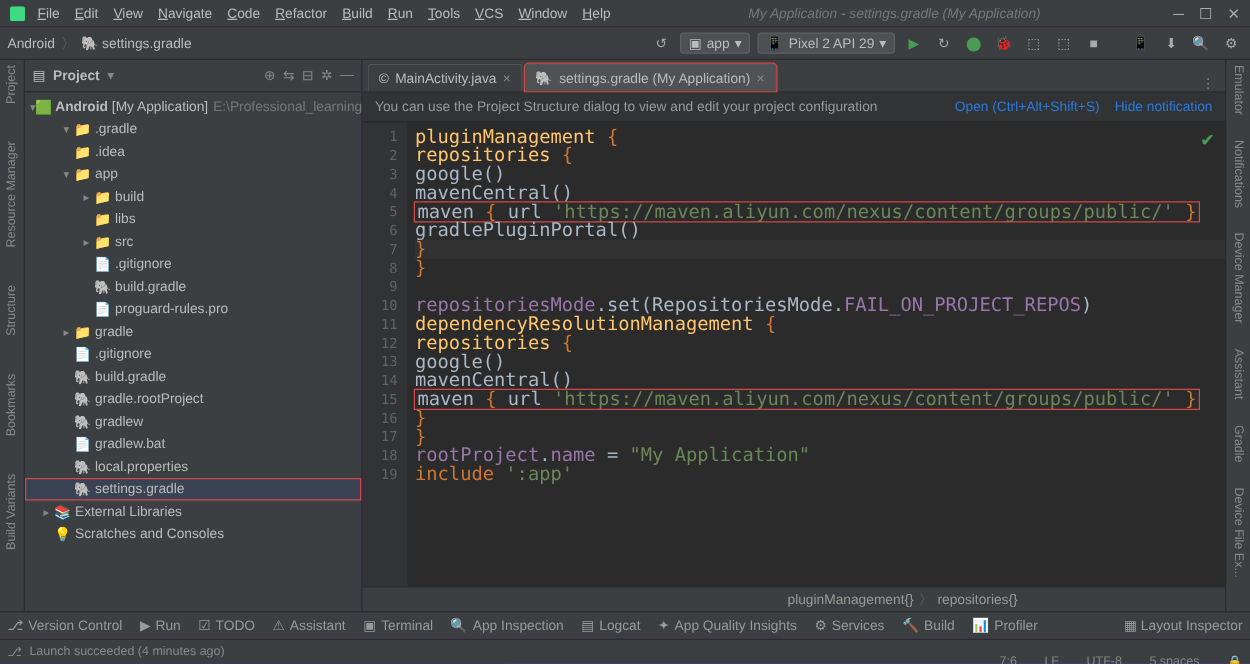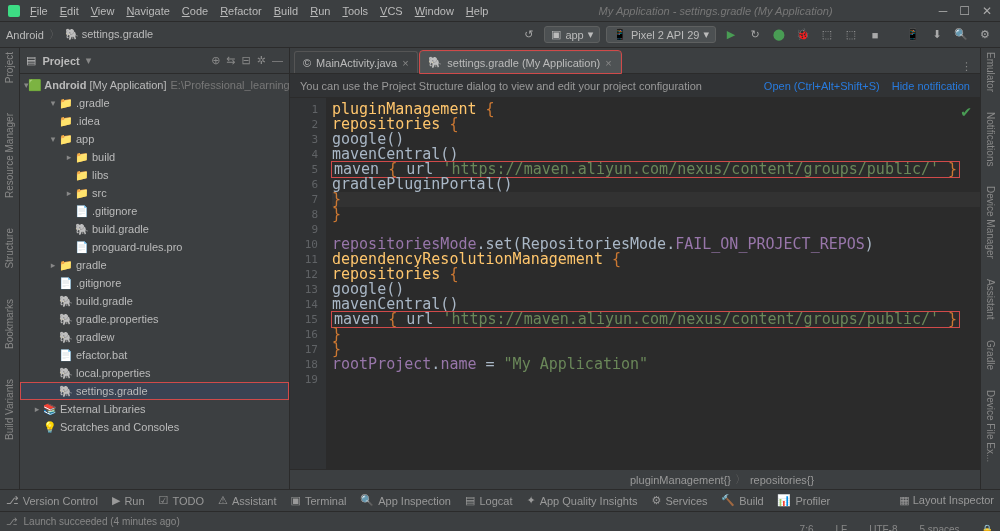--- a/index.html
+++ b/index.html
@@ -214,31 +214,31 @@
             <span class="lbl">.gitignore</span>
           </div>
           <div class="tree-row" style="padding-left: 28px;">
             <span class="arrow"></span>
             <span class="ic gfile">🐘</span>
             <span class="lbl">build.gradle</span>
           </div>
           <div class="tree-row" style="padding-left: 28px;">
             <span class="arrow"></span>
             <span class="ic gfile">🐘</span>
-            <span class="lbl">gradle.properties</span>
+            <span class="lbl">gradle.rootProject</span>
           </div>
           <div class="tree-row" style="padding-left: 28px;">
             <span class="arrow"></span>
             <span class="ic gfile">🐘</span>
             <span class="lbl">gradlew</span>
           </div>
           <div class="tree-row" style="padding-left: 28px;">
             <span class="arrow"></span>
             <span class="ic ">📄</span>
-            <span class="lbl">efactor.bat</span>
+            <span class="lbl">gradlew.bat</span>
           </div>
           <div class="tree-row" style="padding-left: 28px;">
             <span class="arrow"></span>
             <span class="ic gfile">🐘</span>
             <span class="lbl">local.properties</span>
           </div>
           <div class="tree-row sel" style="padding-left: 28px;">
             <span class="arrow"></span>
             <span class="ic gfile">🐘</span>
             <span class="lbl">settings.gradle</span>
@@ -309,20 +309,21 @@
             <div>&nbsp;</div>
             <div>    <span class="id">repositoriesMode</span>.set(RepositoriesMode.<span class="id">FAIL_ON_PROJECT_REPOS</span>)</div>
             <div><span class="fn">dependencyResolutionManagement</span> <span class="kw">{</span></div>
             <div>    <span class="fn">repositories</span> <span class="kw">{</span></div>
             <div>        google()</div>
             <div>        mavenCentral()</div>
             <div>        <span class="hl">maven <span class="kw">{</span> url <span class="str">'https://maven.aliyun.com/nexus/content/groups/public/'</span> <span class="kw">}</span></span></div>
             <div>    <span class="kw">}</span></div>
             <div><span class="kw">}</span></div>
             <div><span class="id">rootProject</span>.<span class="id">name</span> = <span class="str">"My Application"</span></div>
+            <div><span class="kw">include</span> <span class="str">':app'</span></div>
           </div>
         <span class="check">✔</span>
       </div>
       <div class="codecrumb">
         <span>pluginManagement{}</span>
         <span style="color:#666">〉</span>
         <span>repositories{}</span>
       </div>
     </div>
 

